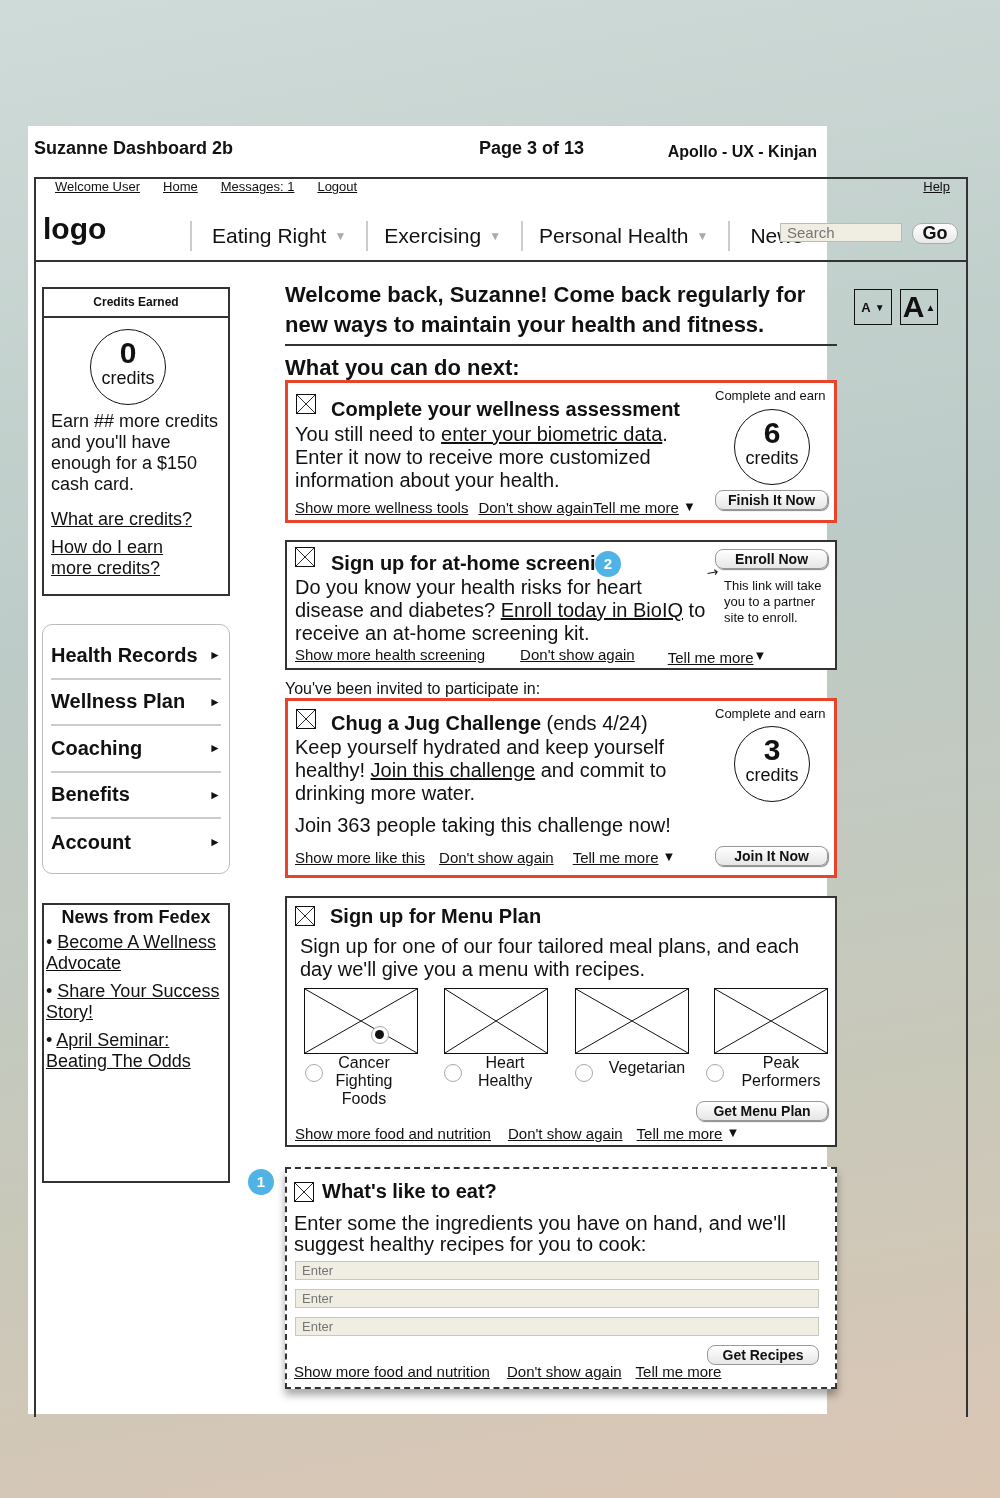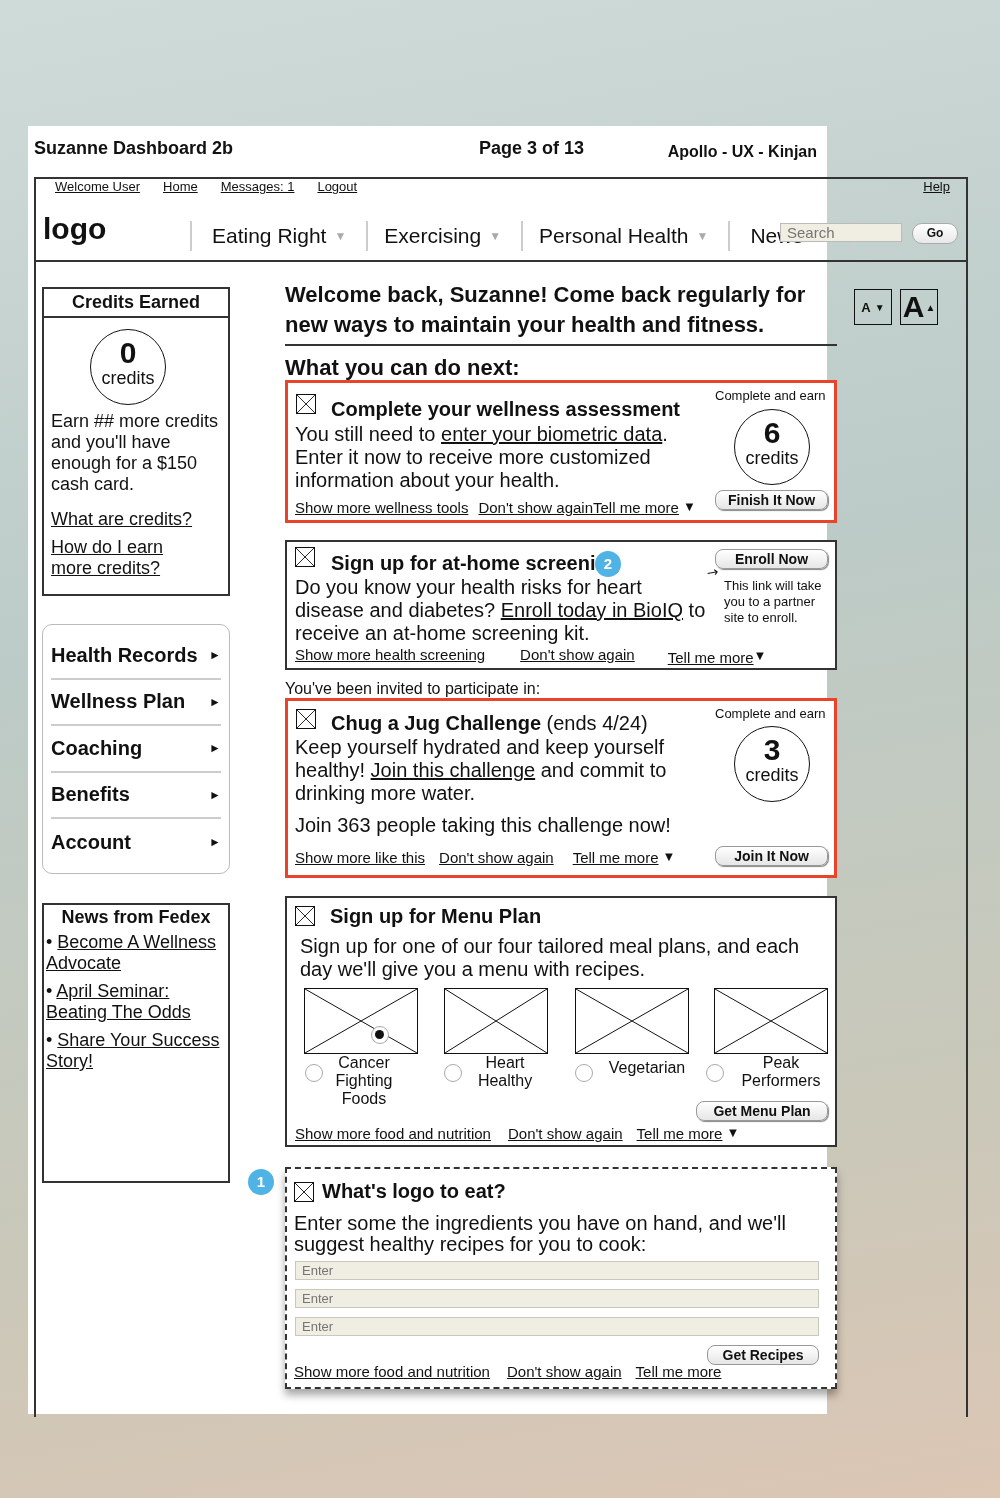--- a/index.html
+++ b/index.html
@@ -17,26 +17,26 @@
   .t-right { right: 10px; top: 17px; font-size: 16px; }
   .frame { position: absolute; left: 6px; top: 51px; width: 934px; height: 1240px; border: 2px solid #333; border-bottom: none; }
   .top-links { position: absolute; left: 8px; top: 0px; font-size: 13px; display: flex; gap: 12px; }
   .top-links a, .help { color: #111; text-decoration: underline; margin-left: 11px; }
   .help { position: absolute; right: 16px; top: 0px; font-size: 13px; }
   .logo { position: absolute; left: 7px; top: 33px; font-size: 30px; font-weight: bold; }
   .navbar { position: absolute; left: 154px; top: 42px; display: flex; align-items: center; height: 30px; }
   .nav-item { border-left: 2px solid #ccc; padding: 0 20px; height: 30px; display: flex; align-items: center; font-size: 21px; }
   .nav-item .caret { color: #aaa; font-size: 12px; margin-left: 8px; }
   .search { position: absolute; left: 744px; top: 44px; width: 122px; height: 19px; background: #f0eee2; border: 1px solid #bbb; font-size: 15px; color: #999; padding-left: 6px; font-family: "Liberation Sans", sans-serif; }
-  .go { position: absolute; left: 876px; top: 44px; width: 46px; height: 21px; border: 1px solid #aaa; border-radius: 10px; background: linear-gradient(#fff,#e8e8e8); font-weight: bold; font-size: 12px; text-align: center; line-height: 19px; }
+  .go { position: absolute; left: 876px; top: 44px; width: 46px; height: 21px; border: 1px solid #aaa; border-radius: 10px; background: linear-gradient(#fff,#e8e8e8); font-weight: bold; font-size: 18px; text-align: center; line-height: 19px; }
   .nav-rule { position: absolute; left: 0; top: 81px; width: 930px; border-top: 2px solid #333; }
 
   .box { position: absolute; border: 2px solid #333; background: #fff; }
   .credits-box { left: 14px; top: 161px; width: 188px; height: 309px; }
-  .credits-box .head { border-bottom: 2px solid #333; text-align: center; font-weight: bold; font-size: 18px; height: 29px; line-height: 27px; }
+  .credits-box .head { border-bottom: 2px solid #333; text-align: center; font-weight: bold; font-size: 12px; height: 29px; line-height: 27px; }
   .circle { border: 1.5px solid #111; border-radius: 50%; text-align: center; position: absolute; }
   .circle .num { font-weight: bold; font-size: 30px; line-height: 30px; display: block; margin-top: 8px; }
   .circle .unit { font-size: 18px; display: block; }
   .credits-circle { left: 46px; top: 40px; width: 76px; height: 76px; }
   .credits-text { position: absolute; left: 7px; top: 122px; font-size: 18px; line-height: 21px; width: 178px; }
   .ulink { text-decoration: underline; color: #111; }
   .credits-link1 { position: absolute; left: 7px; top: 220px; font-size: 18px; }
   .credits-link2 { position: absolute; left: 7px; top: 248px; font-size: 18px; line-height: 21px; width: 140px; }
 
   .menu-box { position: absolute; left: 14px; top: 498px; width: 188px; height: 250px; border: 1.5px solid #bbb; border-radius: 10px; background: #fff; padding: 0 8px; }
@@ -155,22 +155,22 @@
       </div>
     <div class="menu-item">
         <span>Account</span>
         <span class="arrow">►</span>
       </div>
   </div>
 
   <div class="box news-box">
     <div class="head">News from Fedex</div>
     <div class="news-item">• <a class="ulink">Become A Wellness Advocate</a></div>
+    <div class="news-item">• <a class="ulink">Share Your Success Story!</a></div>
     <div class="news-item">• <a class="ulink">April Seminar: Beating The Odds</a></div>
-    <div class="news-item">• <a class="ulink">Share Your Success Story!</a></div>
   </div>
 
   <div class="welcome">Welcome back, Suzanne! Come back regularly for new ways to maintain your health and fitness.</div>
   <div class="fontbtn font-small">
       <span>A</span>
       <span class="tri">▼</span>
     </div>
   <div class="fontbtn font-large">
       <span>A</span>
       <span class="tri" style="margin-left:1px">▲</span>
@@ -302,21 +302,21 @@
   </div>
 
   <div class="badge" style="left:220px;top:1043px;">1</div>
   <div class="card dashed" style="top:1041px;height:222px;">
     <div class="xbox" style="left:7px;top:13px;">
         <svg viewBox="0 0 20 20">
           <line x1="0" y1="0" x2="20" y2="20" stroke="#111"></line>
           <line x1="20" y1="0" x2="0" y2="20" stroke="#111"></line>
         </svg>
       </div>
-    <div class="card-title" style="left:35px;top:11px;">What's logo to eat?</div>
+    <div class="card-title" style="left:35px;top:11px;">What's like to eat?</div>
     <div class="card-body" style="left:7px;top:44px;width:530px;font-size:20px;line-height:21px;">Enter some the ingredients you have on hand, and we'll suggest healthy recipes for you to cook:</div>
     <input class="enter" style="top: 92px;" placeholder="Enter">
     <input class="enter" style="top: 120px;" placeholder="Enter">
     <input class="enter" style="top: 148px;" placeholder="Enter">
     <div class="btn" style="left:420px;top:176px;width:112px;box-shadow:none;">Get Recipes</div>
     <div class="card-links" style="left:7px;top:194px;">
       <span class="lk" style="margin-right:17px">Show more food and nutrition</span>
       <span class="lk" style="margin-right:14px">Don't show again</span>
       <span class="lk">Tell me more</span>
     </div>

